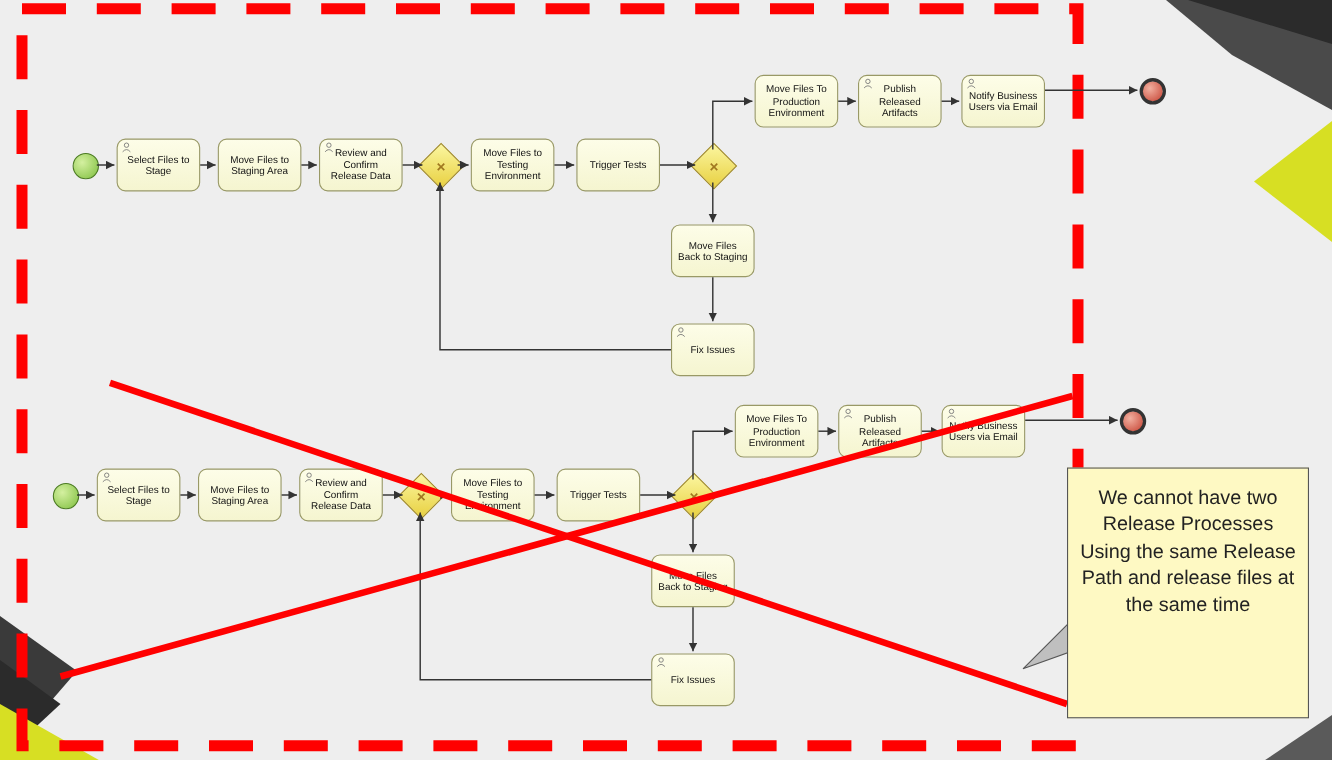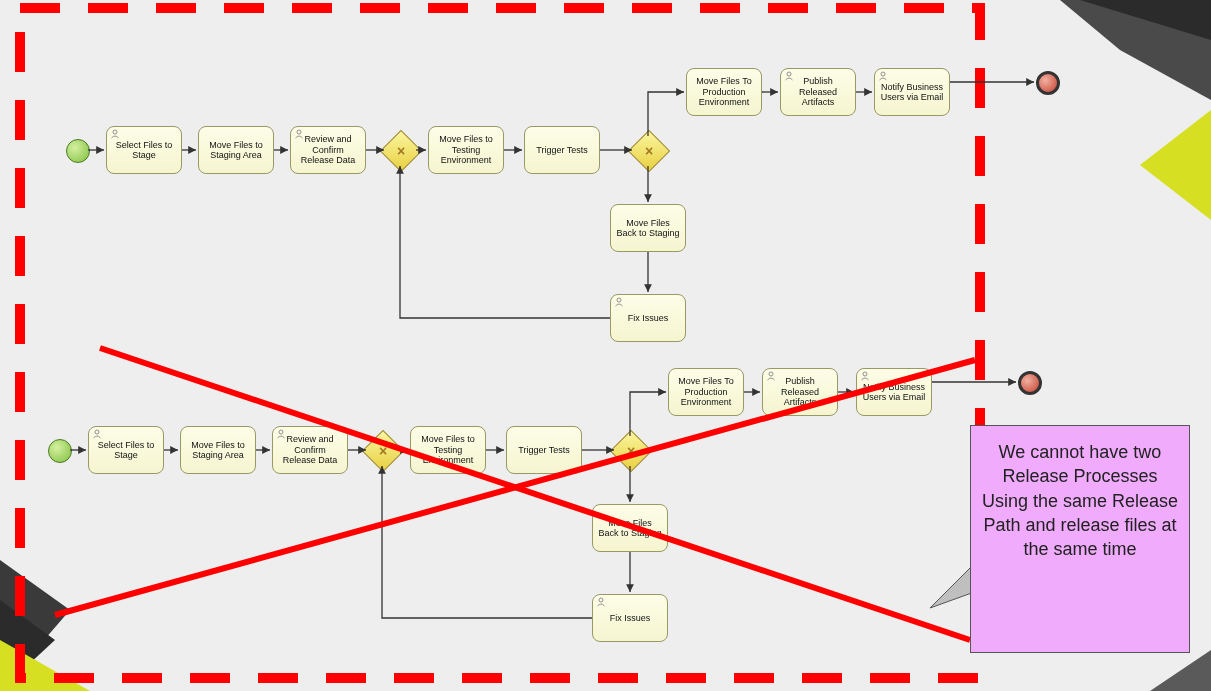--- a/index.html
+++ b/index.html
@@ -69,21 +69,21 @@
     position: absolute;
     top: 50%;
     left: 50%;
     transform: translate(-50%, -50%) rotate(-45deg);
     font-weight: bold;
     color: #a07820;
     font-size: 14px;
   }
   .callout {
     position: absolute;
-    background: #f0abfc;
+    background: #fef9c3;
     border: 1px solid #555;
     font-size: 18px;
     color: #222;
     text-align: center;
     padding: 14px 10px;
     box-sizing: border-box;
     line-height: 1.35;
   }
   svg.overlay {
     position: absolute;

